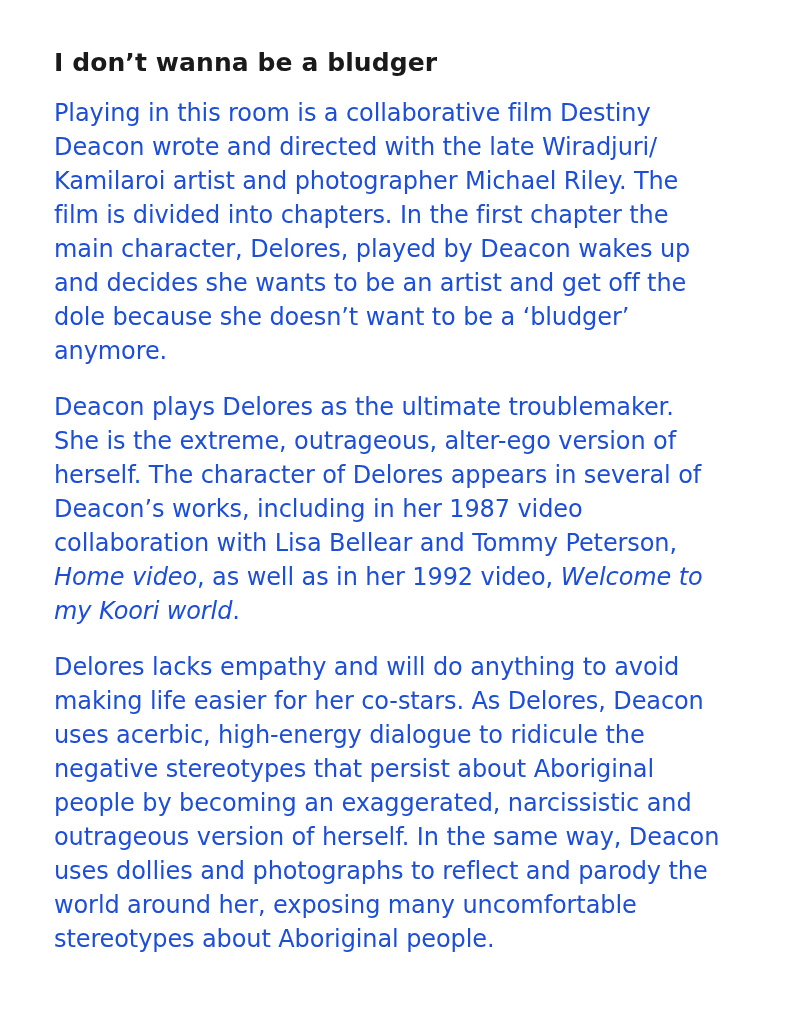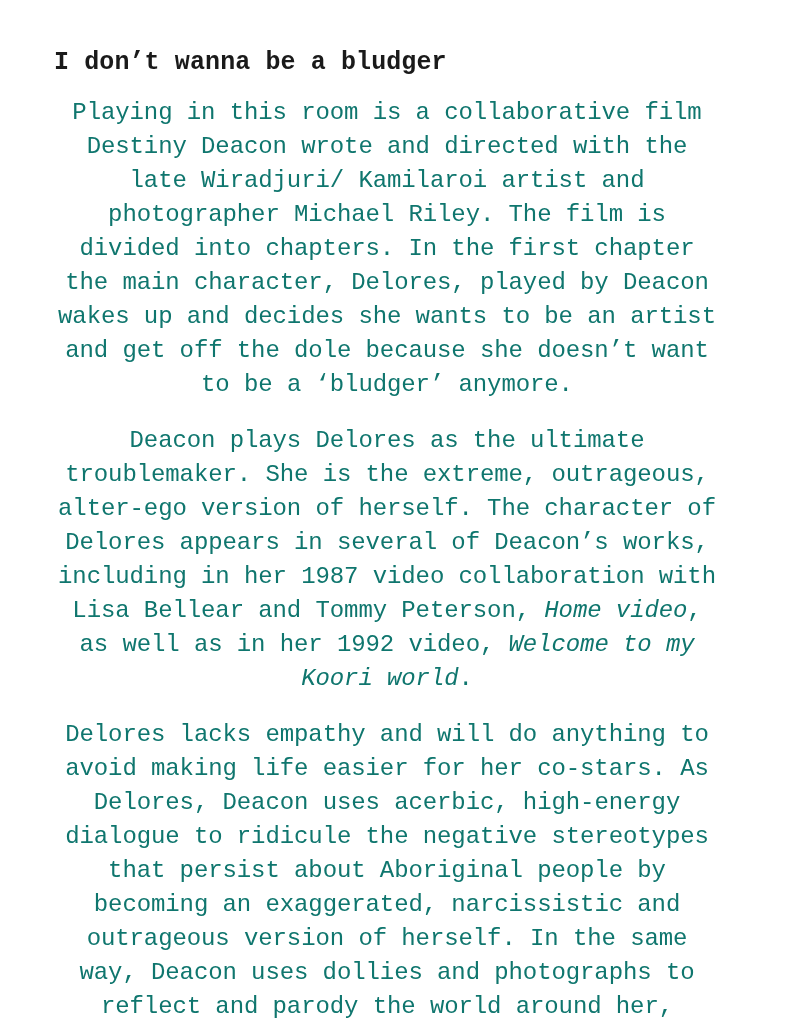--- a/index.html
+++ b/index.html
@@ -13,38 +13,36 @@
     font-family: "DejaVu Sans", "Liberation Sans", sans-serif;
     color: #231f20;
     -webkit-font-smoothing: antialiased;
   }
   .page {
     box-sizing: border-box;
     width: 797px;
     height: 1023px;
     padding: 48px 76px 0 54px;
     background: #ffffff;
-    font-family: Liberation Mono, monospace;
   }
   .doc-title {
     font-size: 25px;
     font-weight: bold;
     line-height: 1.2;
     margin: 0 0 18px 0;
     letter-spacing: 0.1px;
     color: #1a1a1a;
   }
   .para {
     font-size: 24px;
     line-height: 34px;
     margin: 0 1px 22px 0;
-    color: #0f766e;
+    color: #1d4ed8;
     max-width: 700px;
     letter-spacing: -0.1px;
-    text-align: center;
   }
   .para.last {
     margin-bottom: 0;
   }
   em {
     font-style: italic;
   }
 </style>
 </head>
 <body>

